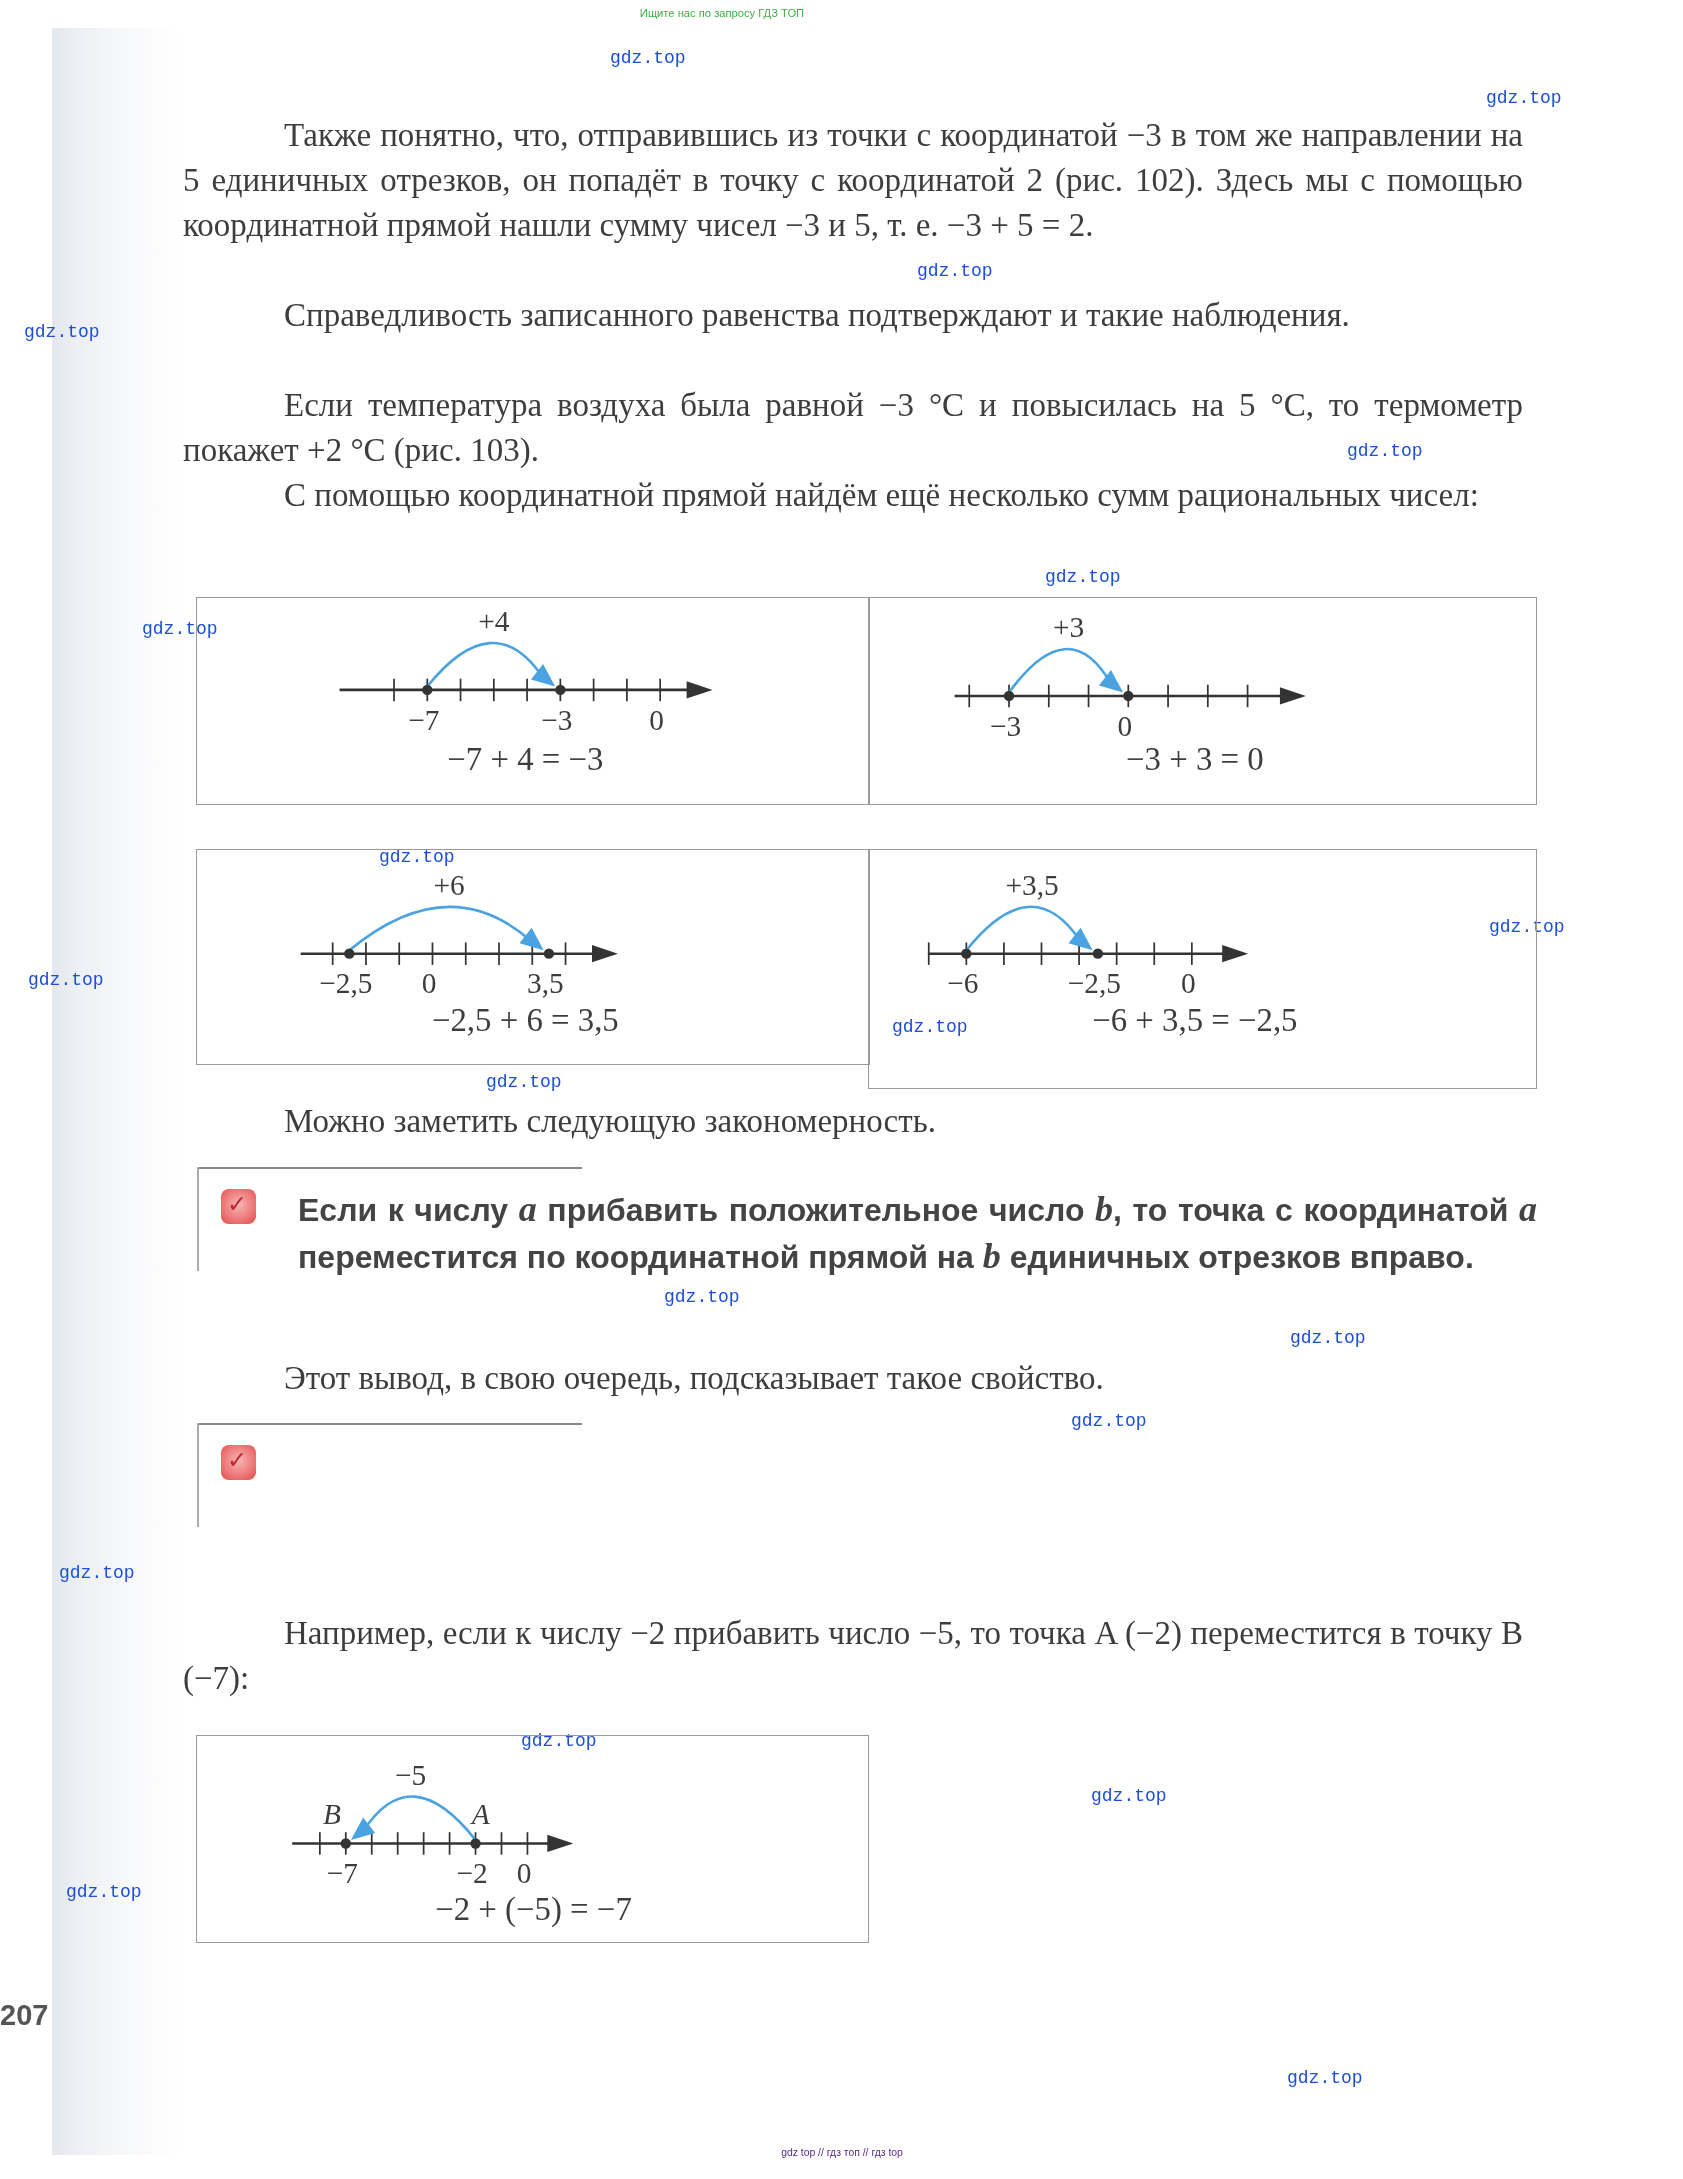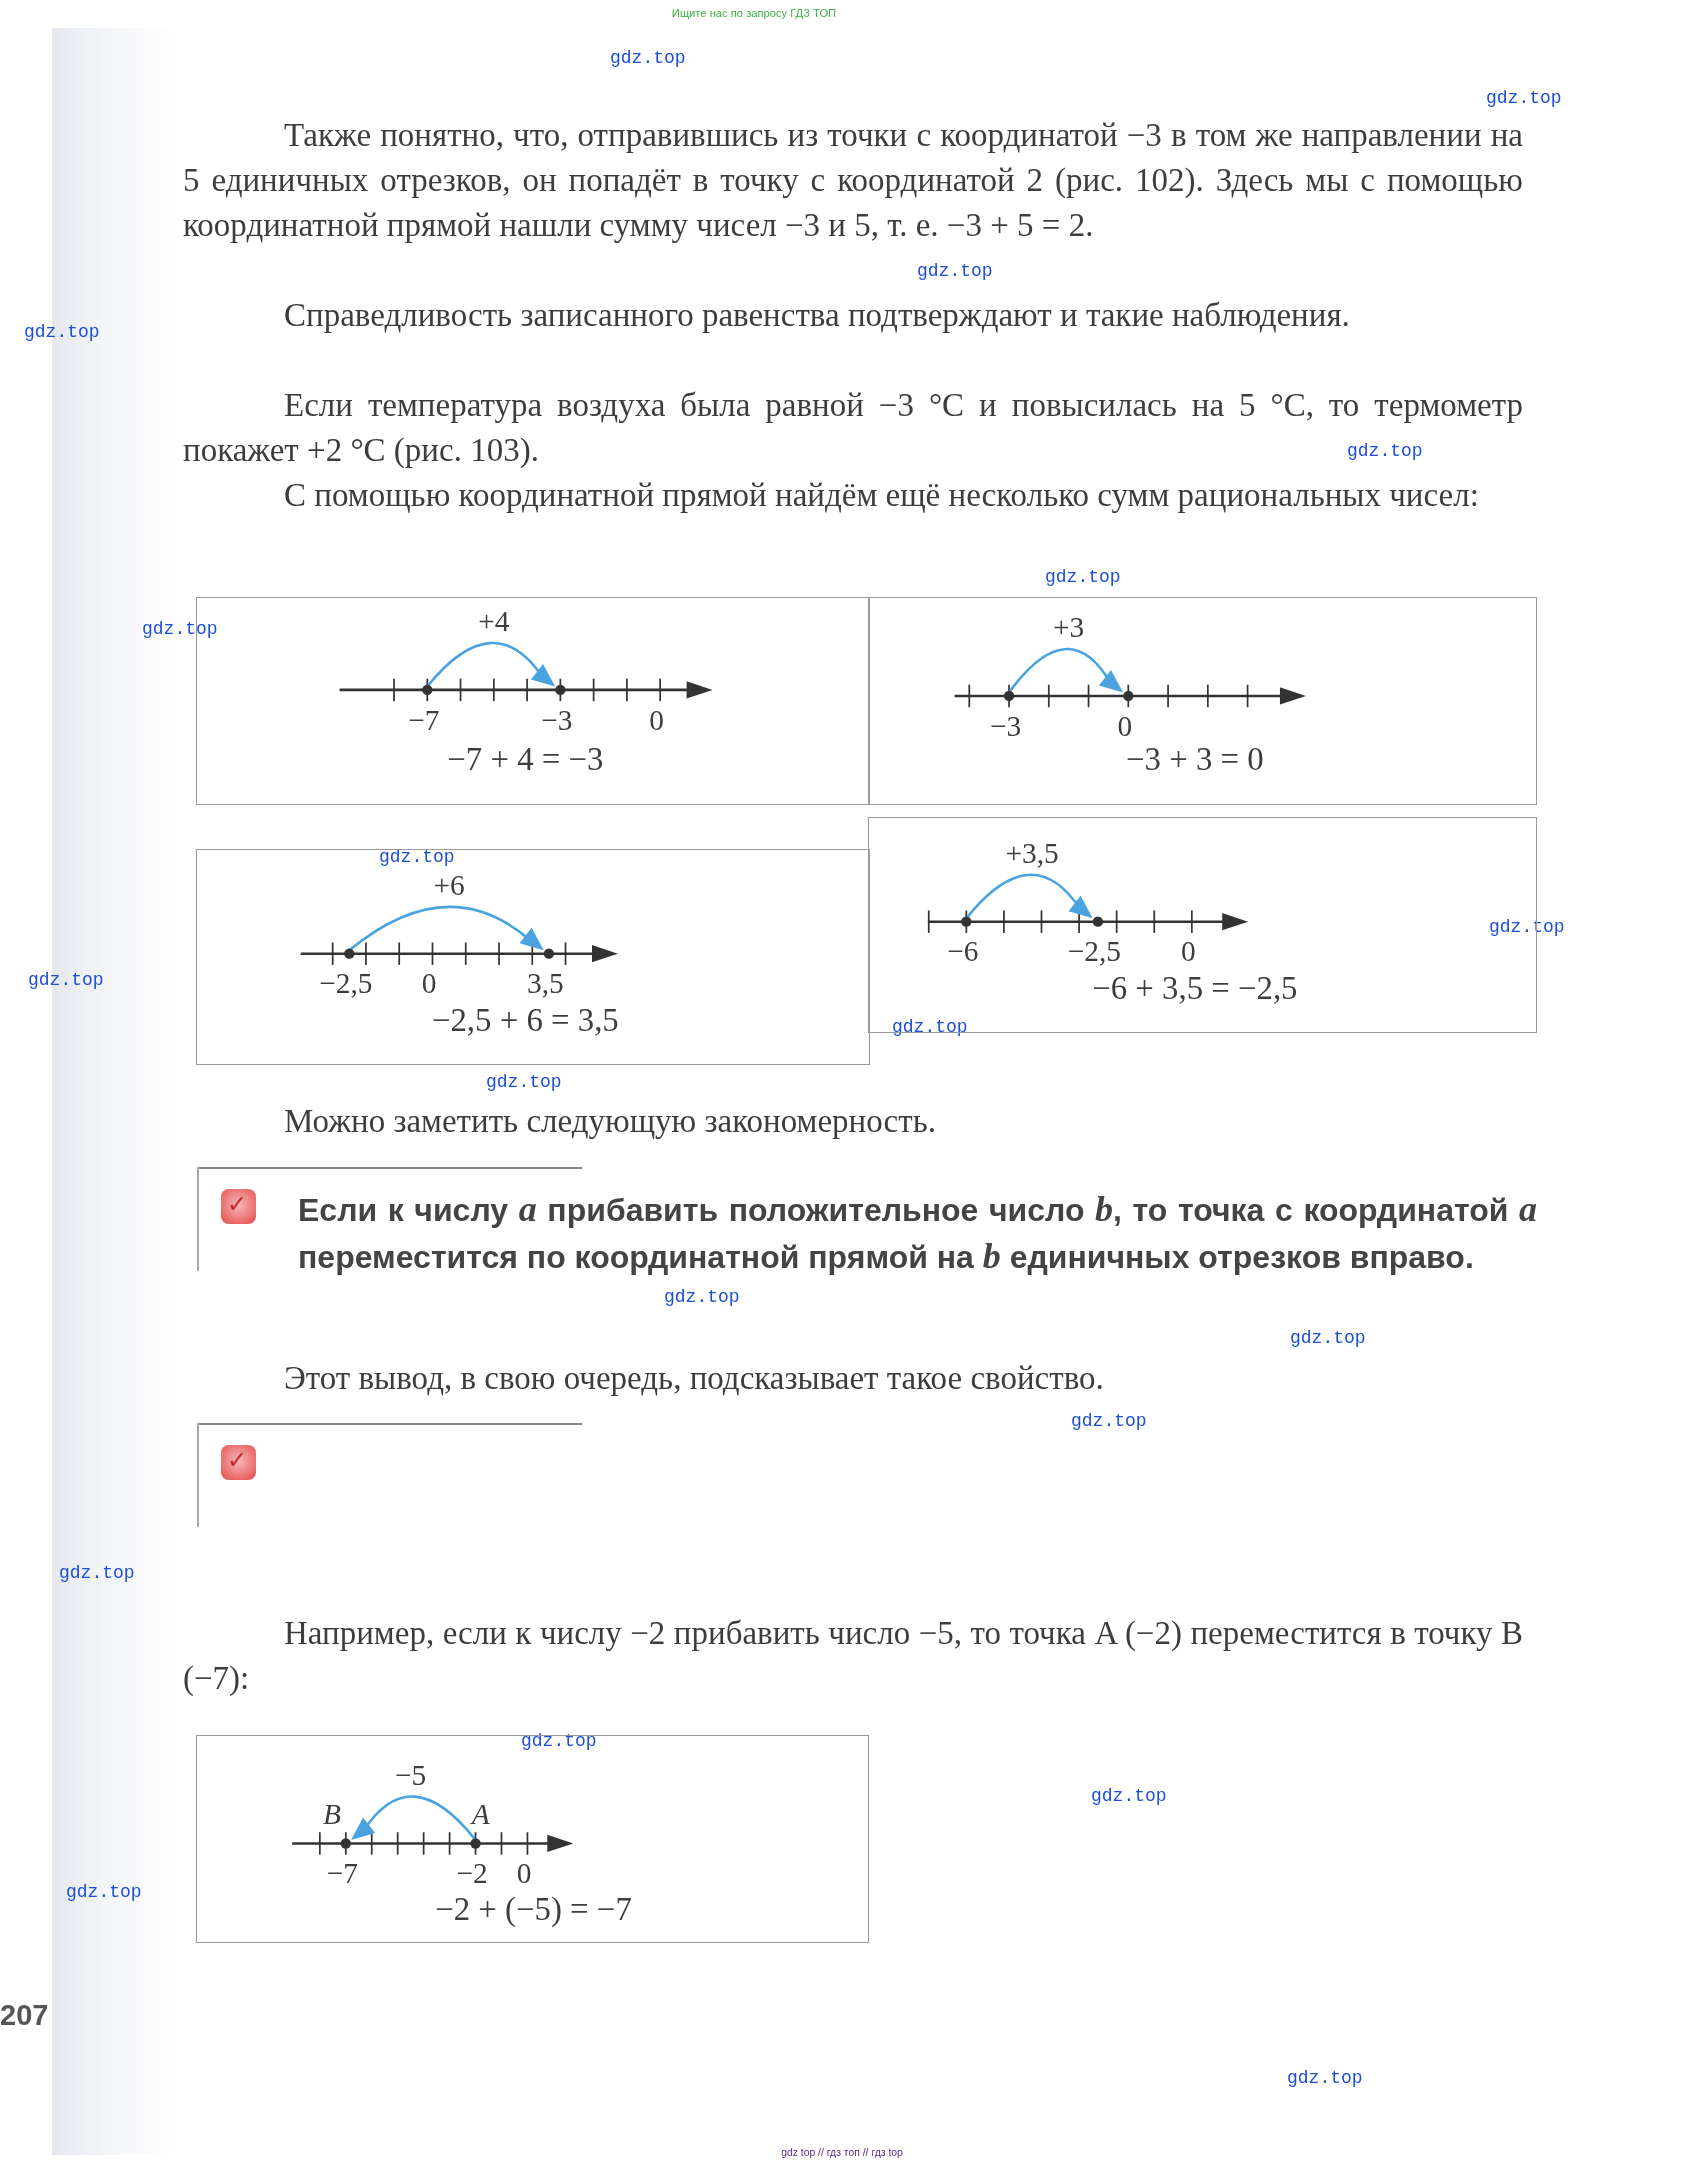--- a/index.html
+++ b/index.html
@@ -1,19 +1,19 @@
 <!DOCTYPE html>
 <html style="font-size:14px"><head>
 <meta charset="utf-8">
 <style>
   html, body { margin:0; padding:0; background:#ffffff; }
   body { width:1684px; height:2180px; position:relative; overflow:hidden; font-family:"Liberation Serif", serif; color:#3d3d3d; }
   .spine { position:absolute; left:52px; top:28px; width:130px; height:2127px;
     background:linear-gradient(90deg,#e4e8ee 0%,#eef1f5 25%,#f7f8fa 55%,#ffffff 100%); }
-  .topnote { position:absolute; top:7px; left:0; width:1444px; text-align:center; font-family:"Liberation Sans", sans-serif; font-size:11.2px; color:#3cb043;margin-left:32px; }
+  .topnote { position:absolute; top:7px; left:0; width:1444px; text-align:center; font-family:"Liberation Sans", sans-serif; font-size:11.2px; color:#3cb043; }
   .botnote { position:absolute; top:2147px; left:0; width:1684px; text-align:center; font-family:Liberation Sans, sans-serif; font-size:10.4px; color:#5a2d8c; }
   .wm { position:absolute; font-family:Liberation Mono, monospace; font-size:18px; color:#1d4ed8; white-space:nowrap; }
   .p { position:absolute; left:183px; width:1340px; font-size:33px; line-height:45px; text-align:justify; text-align-last:left; margin:0; }
   .p .ind { display:inline-block; width:101px; }
   .box { position:absolute; border:1.7px solid #9a9a9a; box-sizing:border-box; }
   .box svg { position:absolute; left:0; top:0; }
   .rule-box { position:absolute; left:197px; width:1340px; }
   .rule-top { position:absolute; left:0; top:0; width:385px; height:1.7px; background:#888; }
   .rule-left { position:absolute; left:0; top:0; width:1.7px; background:#aaa; }
   .check { position:absolute; left:24px; width:35px; height:35px; border-radius:7.8px;
@@ -117,21 +117,21 @@
       <polygon points="401.25,116 373.25,108 387.25,90" fill="#4aa3e0"></polygon>
       <circle cx="176.25" cy="120" r="6" fill="#333"></circle>
       <circle cx="407.25" cy="120" r="6" fill="#333"></circle>
       <text x="291.75" y="52" text-anchor="middle" font-size="34" font-family="Liberation Serif, serif" fill="#3d3d3d">+6</text>
       <text x="172.25" y="166" text-anchor="middle" font-size="34" font-family="Liberation Serif, serif" fill="#3d3d3d">−2,5</text>
       <text x="268.5" y="166" text-anchor="middle" font-size="34" font-family="Liberation Serif, serif" fill="#3d3d3d">0</text>
       <text x="403.25" y="166" text-anchor="middle" font-size="34" font-family="Liberation Serif, serif" fill="#3d3d3d">3,5</text>
       <text x="380" y="210" text-anchor="middle" font-size="38" font-family="Liberation Serif, serif" fill="#3d3d3d">−2,5 + 6 = 3,5</text>
     </svg>
   </div>
-<div class="box" style="left:868px;top:817px;width:669px;height:216px;">
+<div class="box" style="left:868px;top:849px;width:669px;height:240px;">
     <svg id="d4" width="669" height="216" viewBox="0 0 774 250">
       <line x1="68" y1="120" x2="412.65" y2="120" stroke="#333" stroke-width="3"></line>
       <polygon points="408.65,110 438.65,120 408.65,130" fill="#333"></polygon>
       <line x1="69" y1="107" x2="69" y2="133" stroke="#333" stroke-width="2"></line>
       <line x1="112.5" y1="107" x2="112.5" y2="133" stroke="#333" stroke-width="2"></line>
       <line x1="156" y1="107" x2="156" y2="133" stroke="#333" stroke-width="2"></line>
       <line x1="199.5" y1="107" x2="199.5" y2="133" stroke="#333" stroke-width="2"></line>
       <line x1="243" y1="107" x2="243" y2="133" stroke="#333" stroke-width="2"></line>
       <line x1="286.5" y1="107" x2="286.5" y2="133" stroke="#333" stroke-width="2"></line>
       <line x1="330" y1="107" x2="330" y2="133" stroke="#333" stroke-width="2"></line>

